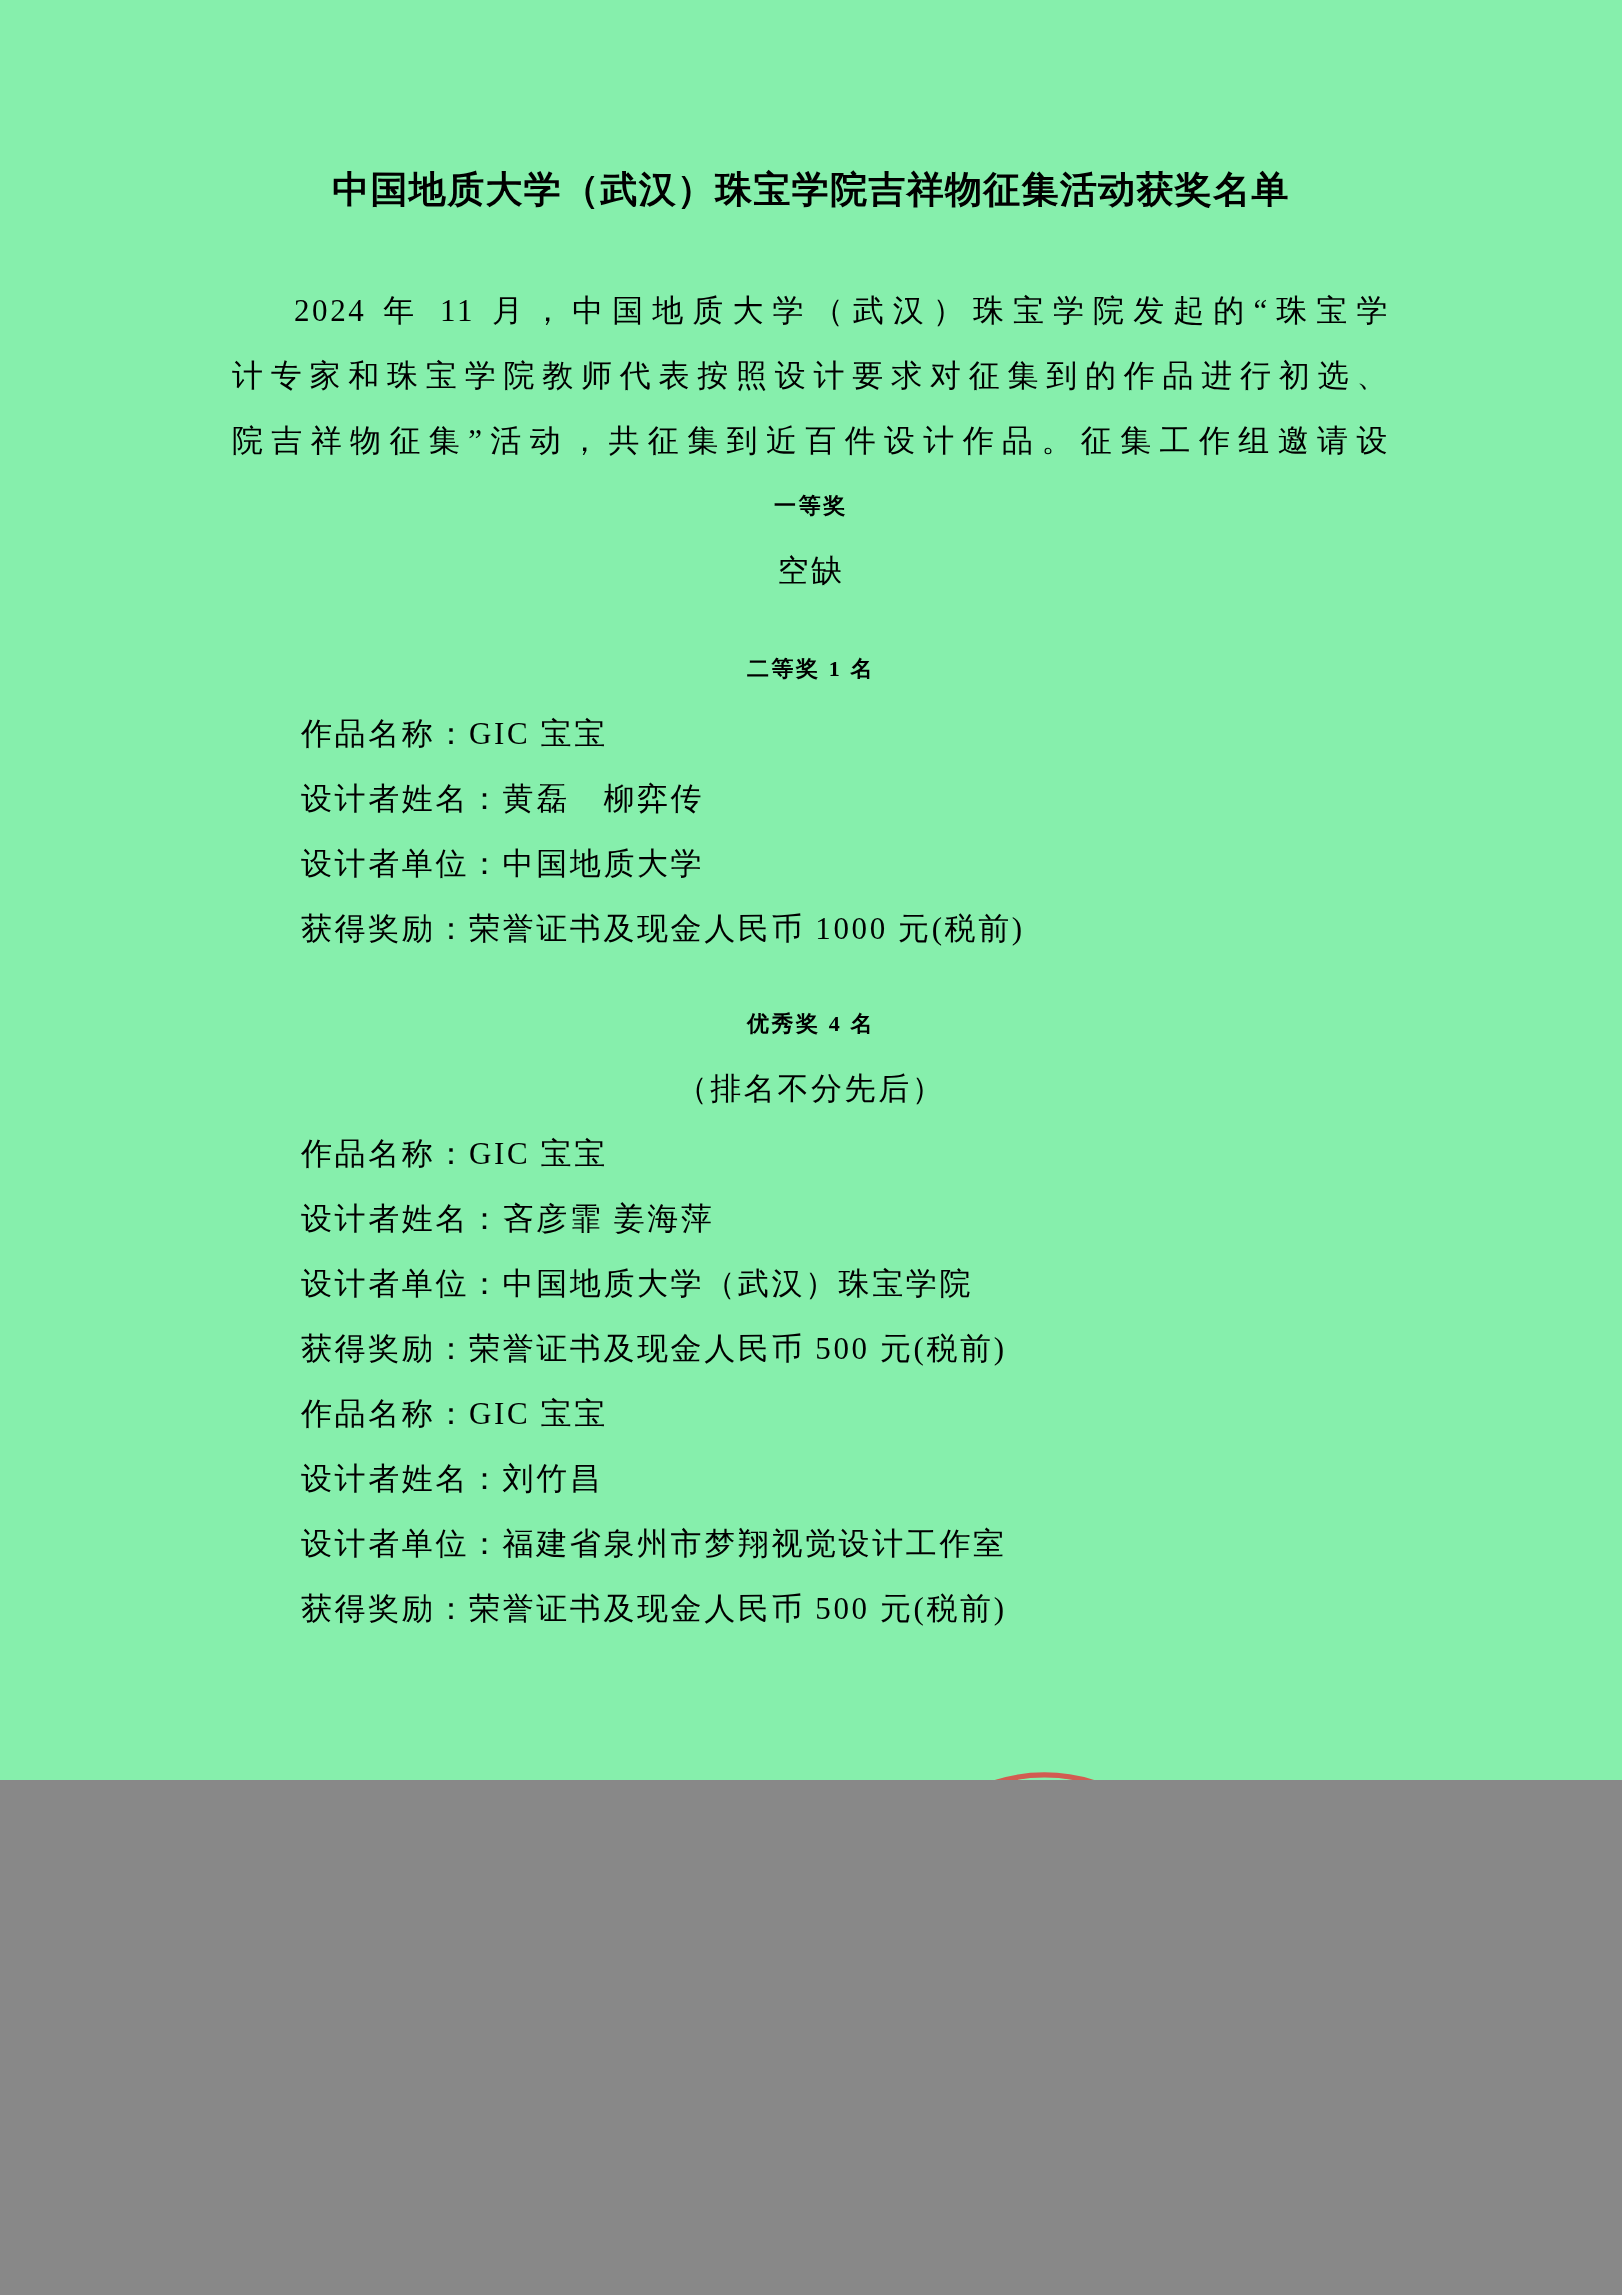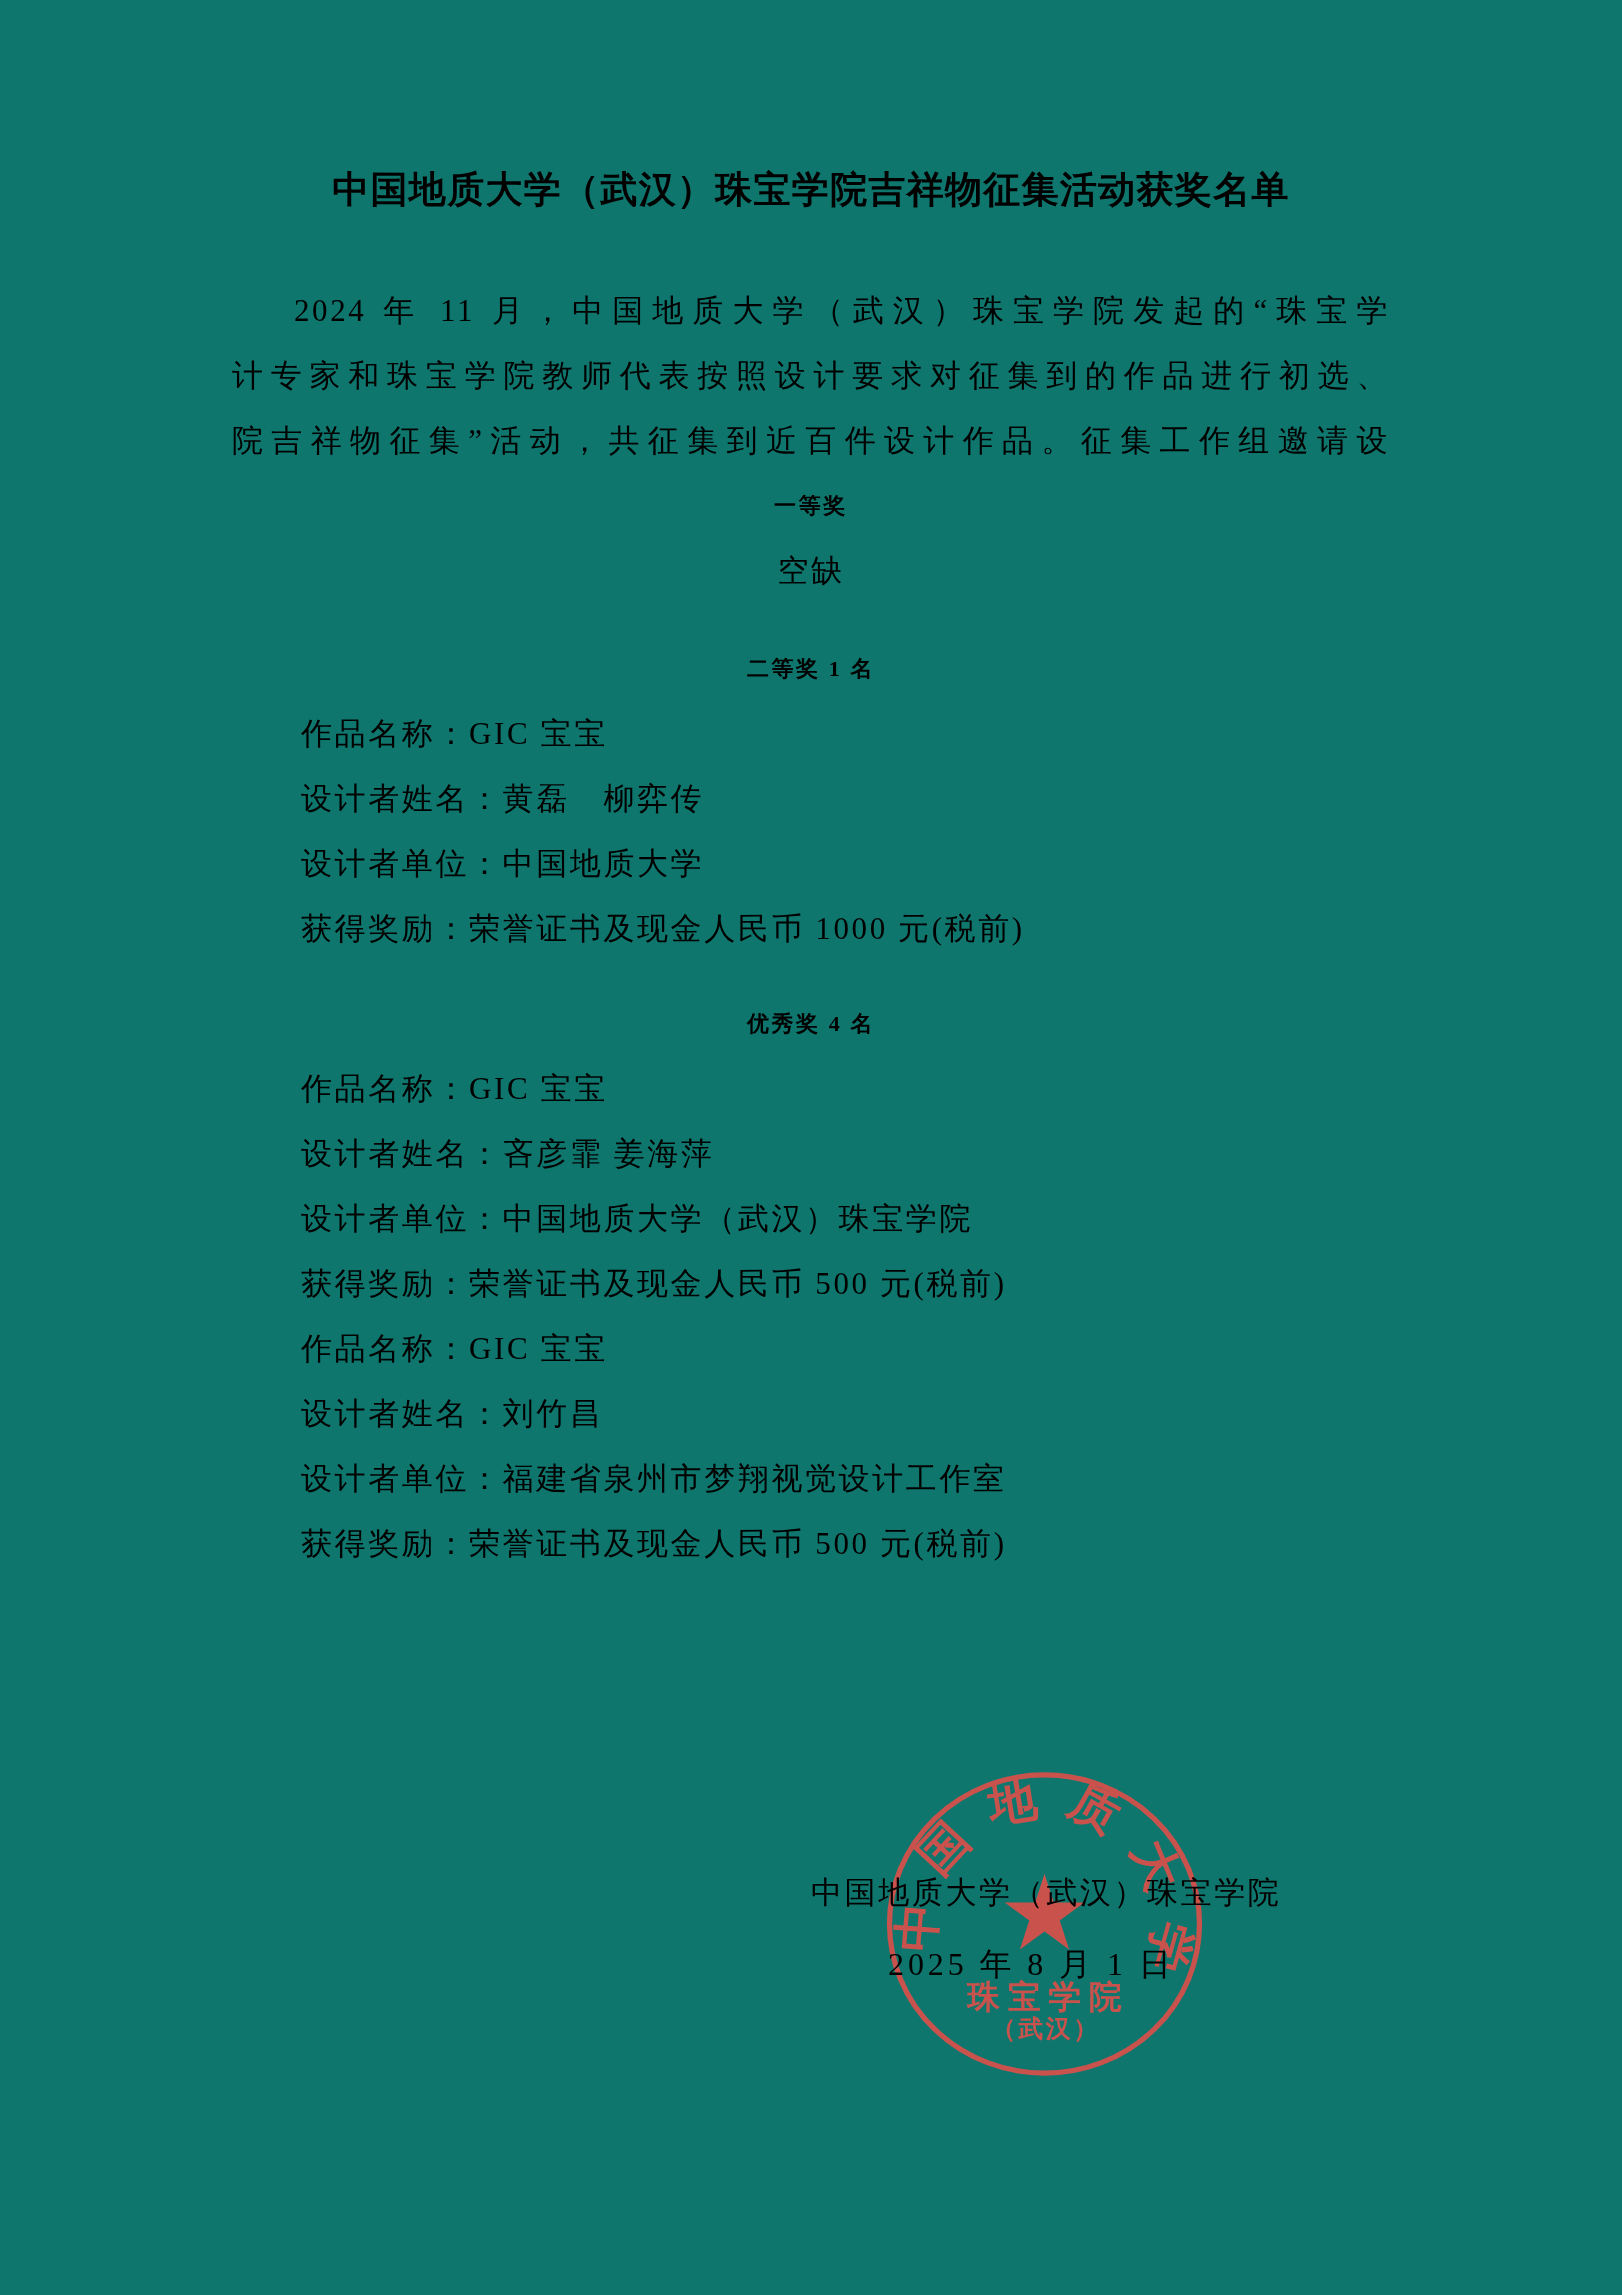--- a/index.html
+++ b/index.html
@@ -1,20 +1,20 @@
 <!DOCTYPE html>
 <html style="font-size:10.5px"><head>
 <meta charset="utf-8">
 <style>
   html,body { margin:0; padding:0; background:#888; }
   .page {
     position:relative;
-    width:1623px; height:2295px;
+    width:1623px; height:1780px;
     margin:0 auto;
-    background:#0f766e;
+    background:#86efac;
     overflow:hidden;
     font-family:"Liberation Serif", serif;
     color:#000;
   }
   .content {
     position:absolute;
     left:232px; top:0;
     width:1158px;
     font-size:31px;
     line-height:65px;
@@ -122,20 +122,21 @@
     <div class="section-heading gap-top-50">二等奖 1 名</div>
 
     <div class="entry">
       <div class="entry-line"><span>作品名称：</span><span>GIC 宝宝</span></div>
       <div class="entry-line"><span>设计者姓名：</span><span>黄磊　柳弈传</span></div>
       <div class="entry-line"><span>设计者单位：</span><span>中国地质大学</span></div>
       <div class="entry-line"><span>获得奖励：</span><span>荣誉证书及现金人民币 1000 元(税前)</span></div>
     </div>
 
     <div class="section-heading gap-top-46">优秀奖 4 名</div>
+    <div class="centered-line">（排名不分先后）</div>
 
     <div class="entry">
       <div class="entry-line"><span>作品名称：</span><span>GIC 宝宝</span></div>
       <div class="entry-line"><span>设计者姓名：</span><span>吝彦霏 姜海萍</span></div>
       <div class="entry-line"><span>设计者单位：</span><span>中国地质大学（武汉）珠宝学院</span></div>
       <div class="entry-line"><span>获得奖励：</span><span>荣誉证书及现金人民币 500 元(税前)</span></div>
     </div>
 
     <div class="entry gap-top-50">
       <div class="entry-line"><span>作品名称：</span><span>GIC 宝宝</span></div>

